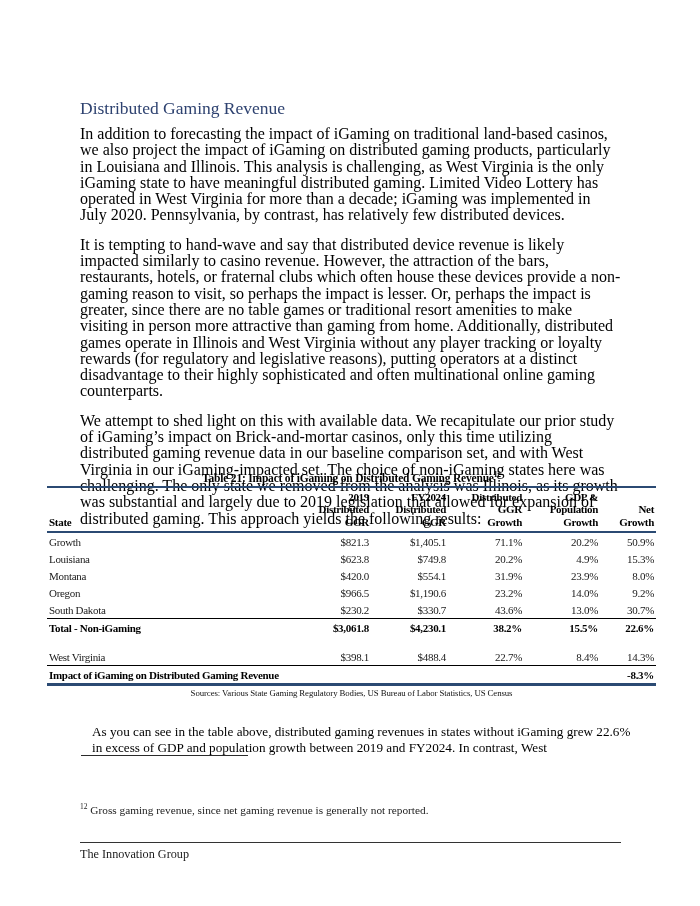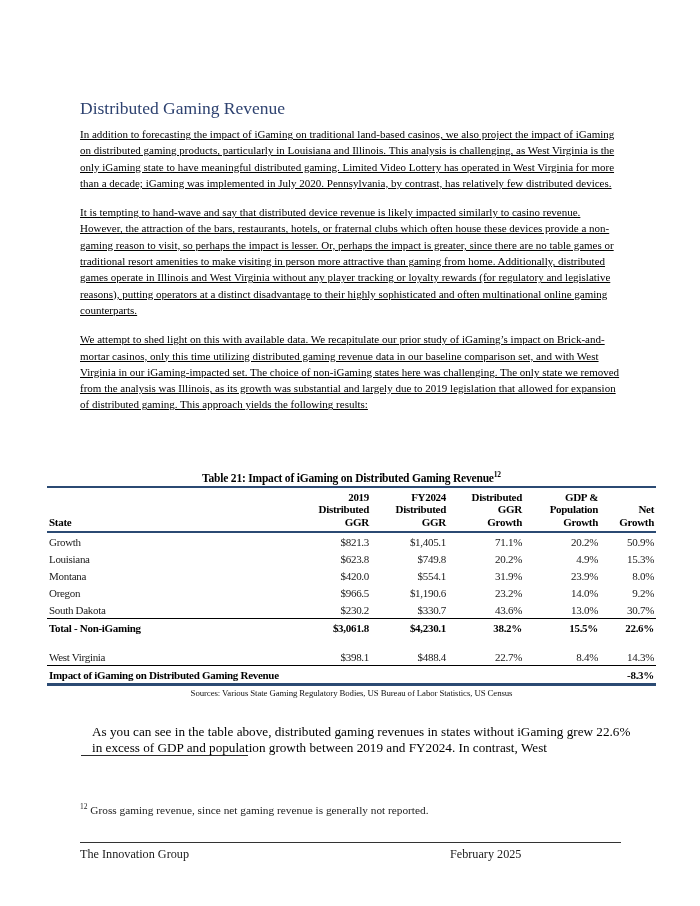--- a/index.html
+++ b/index.html
@@ -15,24 +15,23 @@
   .content { position:absolute; left:80px; top:78px; width:541px;margin-top:20px; }
   .heading {
     font-family:"Liberation Serif", serif;
     color:#2E4270;
     font-size:17.5px;
     font-weight:400;
     margin:0 0 8px 0;
     line-height:20px;
   }
   p.body-para {
-    font-size:11px;
+    font-size:16px;
     line-height:16.3px;
     margin:0 0 13px 0;
-    text-decoration:underline;
   }
   
   .table-block {
     position:absolute; left:47px; top:470px; width:609px;
     font-family:Liberation Serif, serif;
   }
   .table-title {
     text-align:center; font-weight:bold;
     font-size:11.5px; letter-spacing:-0.2px;
     margin:0 0 2px 0; color:#000;
@@ -220,16 +219,15 @@
 
   <div class="footnote-sep"></div>
 
   <div class="footnote">
     <sup>12</sup>
     <span>Gross gaming revenue, since net gaming revenue is generally not reported.</span>
   </div>
 
   <div class="page-footer">
     <span class="f-left">The Innovation Group</span>
-    <span class="f-center">February 2025</span>
   </div>
 
 </div>
 
 </body></html>

